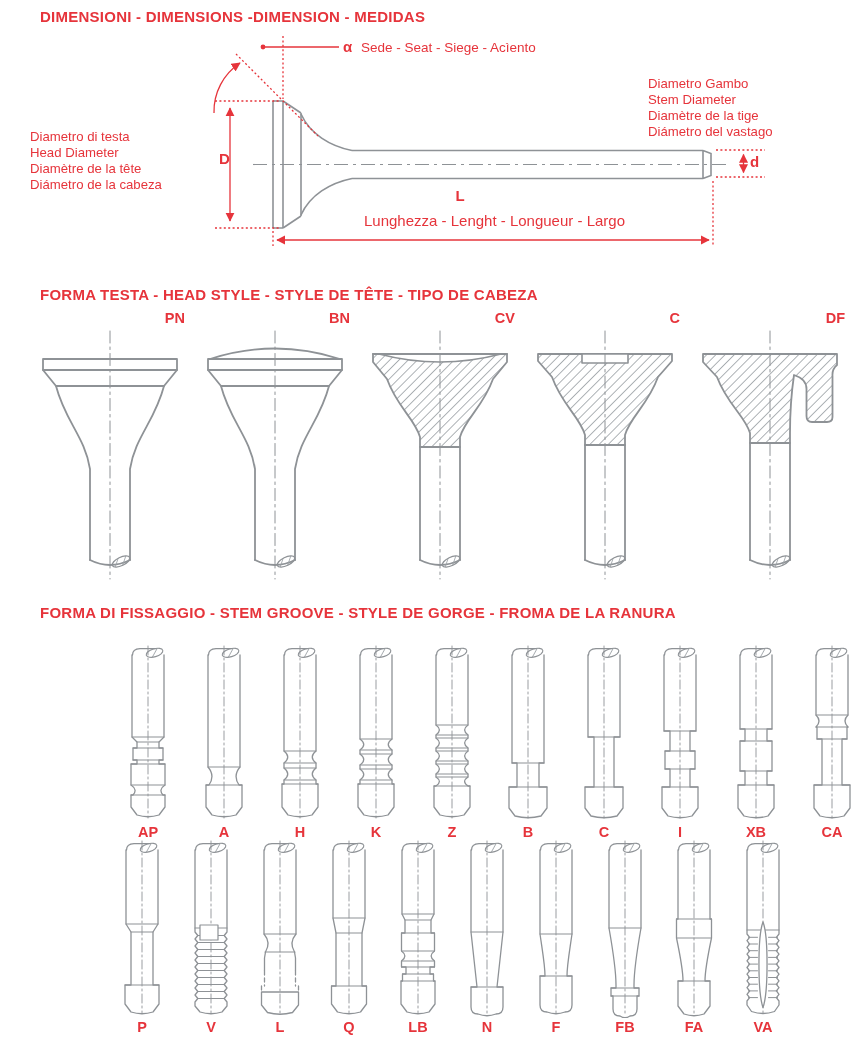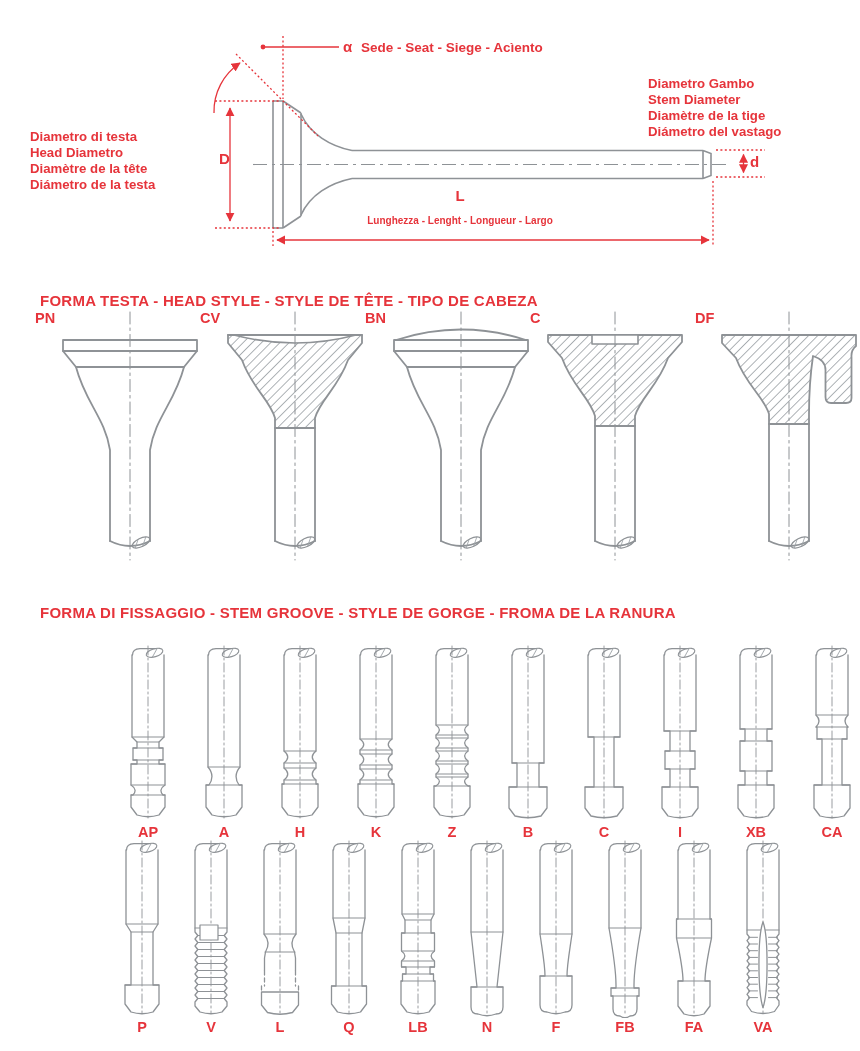--- a/index.html
+++ b/index.html
@@ -4,26 +4,26 @@
 <style>
   :root{ --red:#e6343b; --gray:#8e9296; }
   html,body{margin:0;padding:0;background:#fff;}
   .page{position:relative;width:860px;height:1051px;background:#fff;overflow:hidden;
         font-family:"Liberation Sans",sans-serif;}
   .sec-title{position:absolute;margin:0;color:var(--red);font-size:15px;font-weight:700;
              letter-spacing:.25px;white-space:nowrap;}
   .dim-layer{position:absolute;left:0;top:0;width:860px;height:270px;}
   .dim-svg{position:absolute;left:0;top:0;}
   .dimtext{position:absolute;color:var(--red);white-space:nowrap;}
-  .w600{font-weight:700;font-size:13.2px;line-height:16px;}
+  .w600{font-weight:400;font-size:13.2px;line-height:16px;}
   .sym{font-weight:700;font-size:15px;}
   .ralign{text-align:left;white-space:normal;}
   .calign{text-align:center;}
   .head-row{position:absolute;left:35px;top:310px;display:flex;gap:15px;}
-  .head-col{width:150px;display:flex;flex-direction:row;align-items:flex-start;}
+  .head-col{width:150px;display:flex;flex-direction:column;align-items:flex-end;}
   .hs-label{color:var(--red);font-weight:700;font-size:14.5px;margin-bottom:3px;}
   .groove-row{position:absolute;display:flex;}
   .row1{left:116px;top:645px;gap:12px;}
   .row2{left:110px;top:840px;gap:5px;}
   .sg-col{width:64px;display:flex;flex-direction:column;align-items:center;}
   .sg-label{color:var(--red);font-weight:700;font-size:14.5px;margin-top:1px;}
   svg{display:block;}
 </style>
 </head>
 <body>
@@ -31,20 +31,21 @@
 <svg width="0" height="0" style="position:absolute" aria-hidden="true">
   <defs>
     <pattern id="hatch" width="6.5" height="6.5" patternUnits="userSpaceOnUse" patternTransform="rotate(45)">
       <line x1="0" y1="0" x2="0" y2="6.5" stroke="#9aa0a4" stroke-width="1.6"></line>
     </pattern>
   </defs>
 </svg>
 
 <div class="page">
 
+  <h1 class="sec-title" style="left:40px;top:8px;">DIMENSIONI - DIMENSIONS -DIMENSION - MEDIDAS</h1>
 
   <div class="dim-layer">
     <svg class="dim-svg" width="860" height="270" viewBox="0 0 860 270">
       <defs>
         <marker id="ar" markerWidth="8" markerHeight="8" refX="6.4" refY="3.5" orient="auto-start-reverse">
           <path d="M0 0 L7 3.5 L0 7 Z" fill="#e6343b"></path>
         </marker>
       </defs>
 
       <g stroke="#8e9296" stroke-width="1.6" fill="none">
@@ -69,82 +70,82 @@
         <path d="M277 240 H709" marker-start="url(#ar)" marker-end="url(#ar)"></path>
       </g>
       <circle cx="263" cy="47" r="2.4" fill="#e6343b"></circle>
     </svg>
 
     <div class="dimtext sym" style="left:343px;top:38px;">α</div>
     <div class="dimtext w600" style="left:361px;top:40px;font-size:13.5px;">Sede - Seat - Siege - Acìento</div>
 
     <div class="dimtext w600 ralign" style="left:30px;top:129px;width:188px;">
       <div>Diametro di testa</div>
-      <div>Head Diametro</div>
+      <div>Head Diameter</div>
       <div>Diamètre de la tête</div>
-      <div>Diámetro de la testa</div>
+      <div>Diámetro de la cabeza</div>
     </div>
     <div class="dimtext sym" style="left:219px;top:150px;">D</div>
 
     <div class="dimtext w600 ralign" style="left:648px;top:76px;width:202px;">
       <div>Diametro Gambo</div>
       <div>Stem Diameter</div>
       <div>Diamètre de la tige</div>
       <div>Diámetro del vastago</div>
     </div>
     <div class="dimtext sym" style="left:750px;top:153px;">d</div>
 
     <div class="dimtext sym calign" style="left:445px;top:187px;width:30px;">L</div>
-    <div class="dimtext w600 calign" style="left:295px;top:213px;width:330px;font-size:10px;">Lunghezza - Lenght - Longueur - Largo</div>
+    <div class="dimtext w600 calign" style="left:295px;top:213px;width:330px;font-size:15px;text-align:right;">Lunghezza - Lenght - Longueur - Largo</div>
   </div>
 
-  <h2 class="sec-title" style="left:40px;top:292px;">FORMA TESTA - HEAD STYLE - STYLE DE TÊTE - TIPO DE CABEZA</h2>
+  <h2 class="sec-title" style="left:40px;top:286px;">FORMA TESTA - HEAD STYLE - STYLE DE TÊTE - TIPO DE CABEZA</h2>
   <div class="head-row" id="headRow">
       <div class="head-col">
         <div class="hs-label">PN</div>
         <div>
           <svg width="150" height="258" viewBox="0 0 150 258">
             <g stroke="#8e9296" fill="none" stroke-width="1.8" stroke-linejoin="round" stroke-linecap="round">
               <path d="M8 30 H142 V41 L129 57 H21 L8 41 Z"></path>
               <path d="M8 41 H142"></path>
        <path d="M21 57 C30 92 50 108 55 140 L55 231"></path>
        <path d="M129 57 C120 92 100 108 95 140 L95 231"></path>
               <path d="M55 231 Q75 241 95 231"></path>
     <ellipse cx="86" cy="232.5" rx="9.5" ry="4.2" transform="rotate(-26 86 232.5)" fill="url(#hatch)" stroke-width="1.3"></ellipse>
     <path d="M75 2 V250" stroke-width="1" stroke-dasharray="12 4 2.5 4"></path>
             </g>
           </svg>
         </div>
       </div>
       <div class="head-col">
-        <div class="hs-label">CV</div>
-        <div>
-          <svg width="150" height="258" viewBox="0 0 150 258">
-            <g stroke="#8e9296" fill="none" stroke-width="1.8" stroke-linejoin="round" stroke-linecap="round">
-              <path d="M8 25 H142 V33 L128 50 C118 78 100 90 95 108 V118 H55 V108 C50 90 32 78 22 50 L8 33 Z" fill="url(#hatch)"></path>
-       <path d="M14 25 Q75 41 136 25 Z" fill="#fff" stroke-width="1.6"></path>
-       <path d="M8 25 H142"></path>
-              <path d="M55 118 V231 M95 118 V231"></path>
-              <path d="M55 231 Q75 241 95 231"></path>
-    <ellipse cx="86" cy="232.5" rx="9.5" ry="4.2" transform="rotate(-26 86 232.5)" fill="url(#hatch)" stroke-width="1.3"></ellipse>
-    <path d="M75 2 V250" stroke-width="1" stroke-dasharray="12 4 2.5 4"></path>
-            </g>
-          </svg>
-        </div>
-      </div>
-      <div class="head-col">
         <div class="hs-label">BN</div>
         <div>
           <svg width="150" height="258" viewBox="0 0 150 258">
             <g stroke="#8e9296" fill="none" stroke-width="1.8" stroke-linejoin="round" stroke-linecap="round">
               <path d="M10 30 Q75 9 140 30"></path>
        <path d="M8 30 H142 V41 L129 57 H21 L8 41 Z"></path>
               <path d="M8 41 H142"></path>
        <path d="M21 57 C30 92 50 108 55 140 L55 231"></path>
        <path d="M129 57 C120 92 100 108 95 140 L95 231"></path>
+              <path d="M55 231 Q75 241 95 231"></path>
+    <ellipse cx="86" cy="232.5" rx="9.5" ry="4.2" transform="rotate(-26 86 232.5)" fill="url(#hatch)" stroke-width="1.3"></ellipse>
+    <path d="M75 2 V250" stroke-width="1" stroke-dasharray="12 4 2.5 4"></path>
+            </g>
+          </svg>
+        </div>
+      </div>
+      <div class="head-col">
+        <div class="hs-label">CV</div>
+        <div>
+          <svg width="150" height="258" viewBox="0 0 150 258">
+            <g stroke="#8e9296" fill="none" stroke-width="1.8" stroke-linejoin="round" stroke-linecap="round">
+              <path d="M8 25 H142 V33 L128 50 C118 78 100 90 95 108 V118 H55 V108 C50 90 32 78 22 50 L8 33 Z" fill="url(#hatch)"></path>
+       <path d="M14 25 Q75 41 136 25 Z" fill="#fff" stroke-width="1.6"></path>
+       <path d="M8 25 H142"></path>
+              <path d="M55 118 V231 M95 118 V231"></path>
               <path d="M55 231 Q75 241 95 231"></path>
     <ellipse cx="86" cy="232.5" rx="9.5" ry="4.2" transform="rotate(-26 86 232.5)" fill="url(#hatch)" stroke-width="1.3"></ellipse>
     <path d="M75 2 V250" stroke-width="1" stroke-dasharray="12 4 2.5 4"></path>
             </g>
           </svg>
         </div>
       </div>
       <div class="head-col">
         <div class="hs-label">C</div>
         <div>

